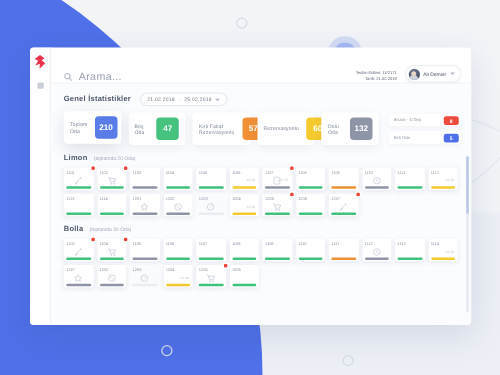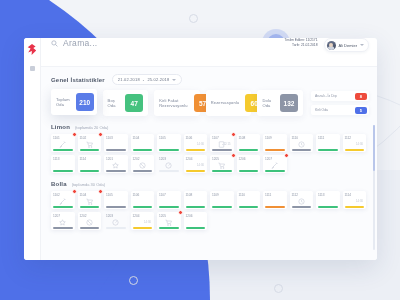--- a/index.html
+++ b/index.html
@@ -94,21 +94,21 @@
   .rail-ico {
     width: 5px; height: 5px; background: #c9ced9; border-radius: 1px;
   }
 
   
   .main { flex: 1; display: flex; flex-direction: column; min-width: 0; }
 
   
   .topbar {
     height: 29px;
-    display: flex; align-items: flex-start;
+    display: flex; align-items: flex-end;
     padding: 0 8px 0 10px;
     border-bottom: 1px solid #f1f3f7;
     flex-shrink: 0;
   }
   .search { display: flex; align-items: center; gap: 5px; flex: 1; }
   .search-ico { color: #aeb5c4; display: flex; }
   .search-input {
     border: none; outline: none; background: transparent;
     font-family: "Liberation Sans", sans-serif;
     font-size: 8.5px; color: #737c8e; letter-spacing: .3px;

